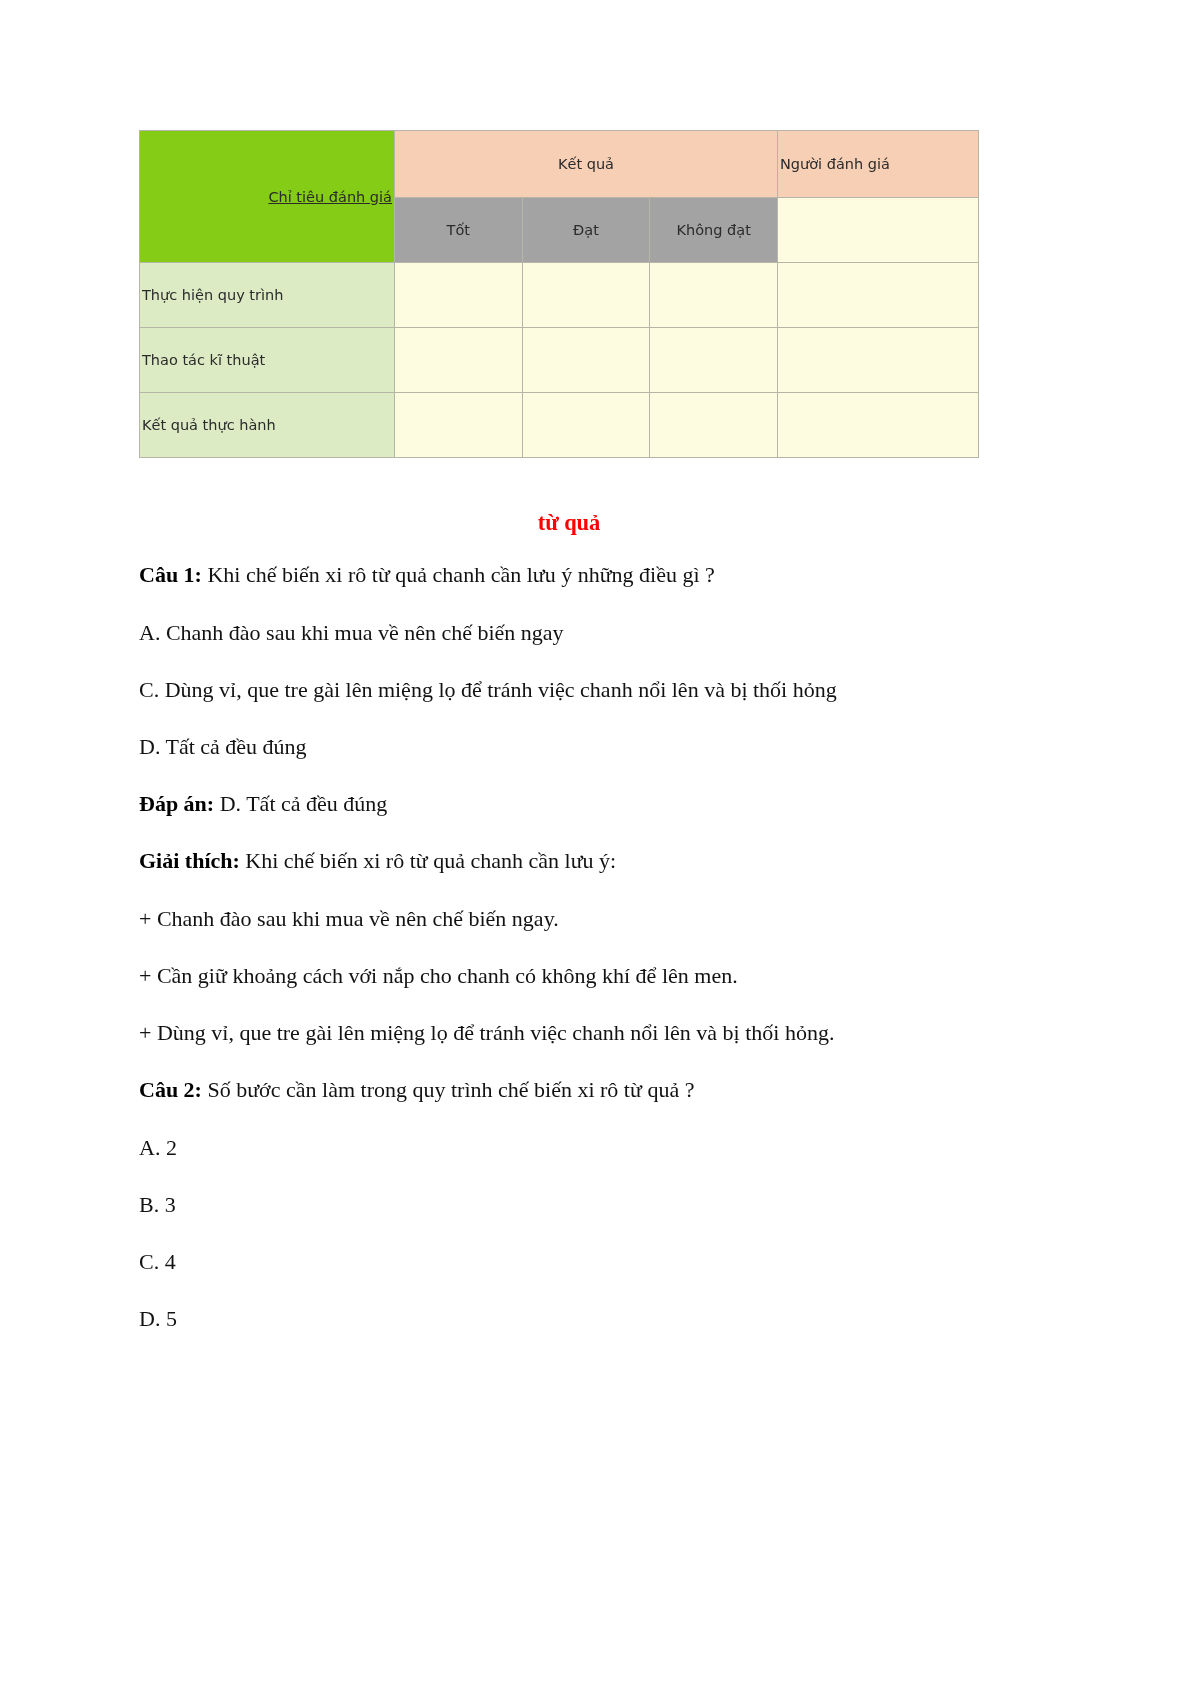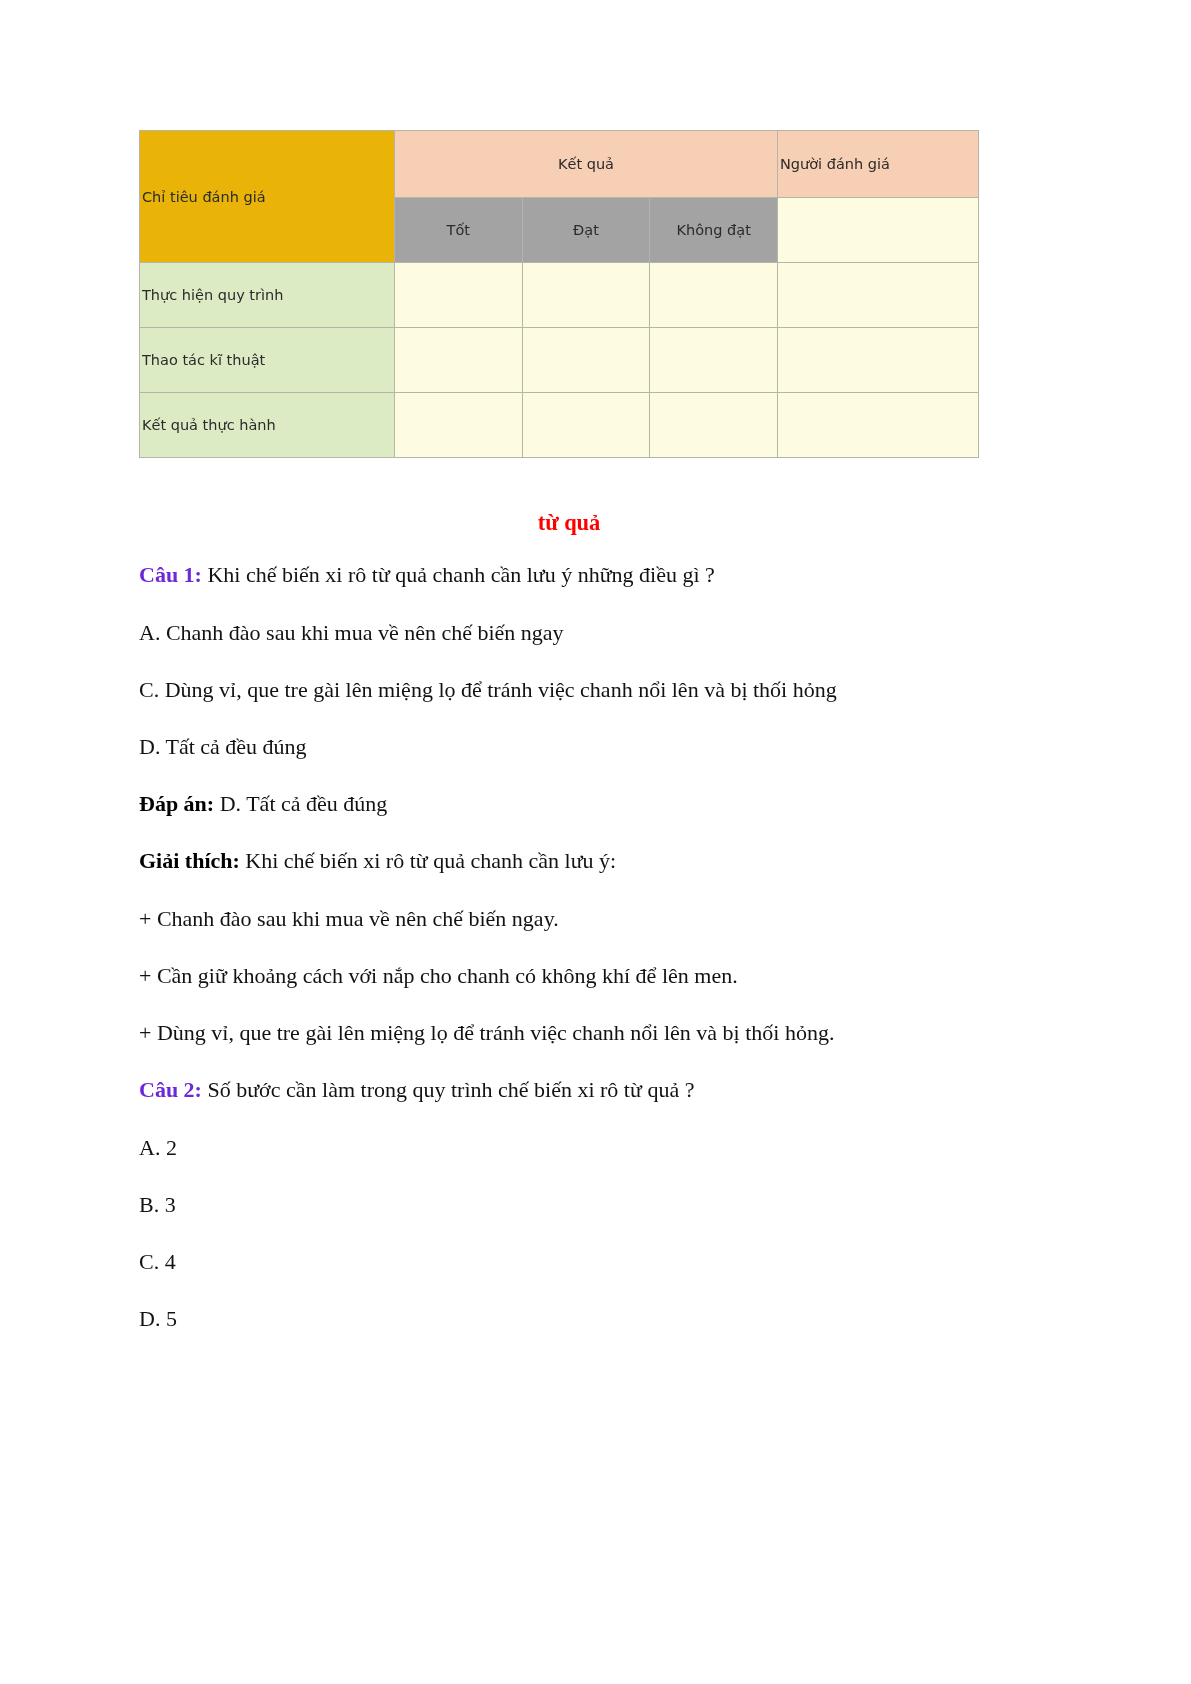--- a/index.html
+++ b/index.html
@@ -41,23 +41,24 @@
   }
   .eval-table td, .eval-table th {
     border: 1px solid #b6b6a8;
     font-weight: normal;
     font-size: 14.5px;
     color: #2b2b2b;
     padding: 0 2px;
     vertical-align: middle;
   }
   .c-criteria {
-    background: #eab308;
-    text-align: left;
+    background: #84cc16;
+    text-align: right;
     width: 250px;
+    text-decoration: underline;
   }
   .c-criteria-row {
     background: #dcebc4;
     text-align: left;
     height: 64px;
   }
   .c-result-head {
     background: #f7cfb4;
     text-align: center;
     height: 66px;
@@ -99,21 +100,21 @@
   p.para {
     font-size: 22px;
     line-height: 1.42;
     margin: 26px 0 0 0;
     color: #121212;
   }
   p.para.first {
     margin-top: 20px;
   }
   .lbl-green {
-    color: #6d28d9;
+    color: #000000;
     font-weight: bold;
   }
   .lbl-bold {
     font-weight: bold;
     color: #000;
   }
 </style>
 </head>
 <body>
 

